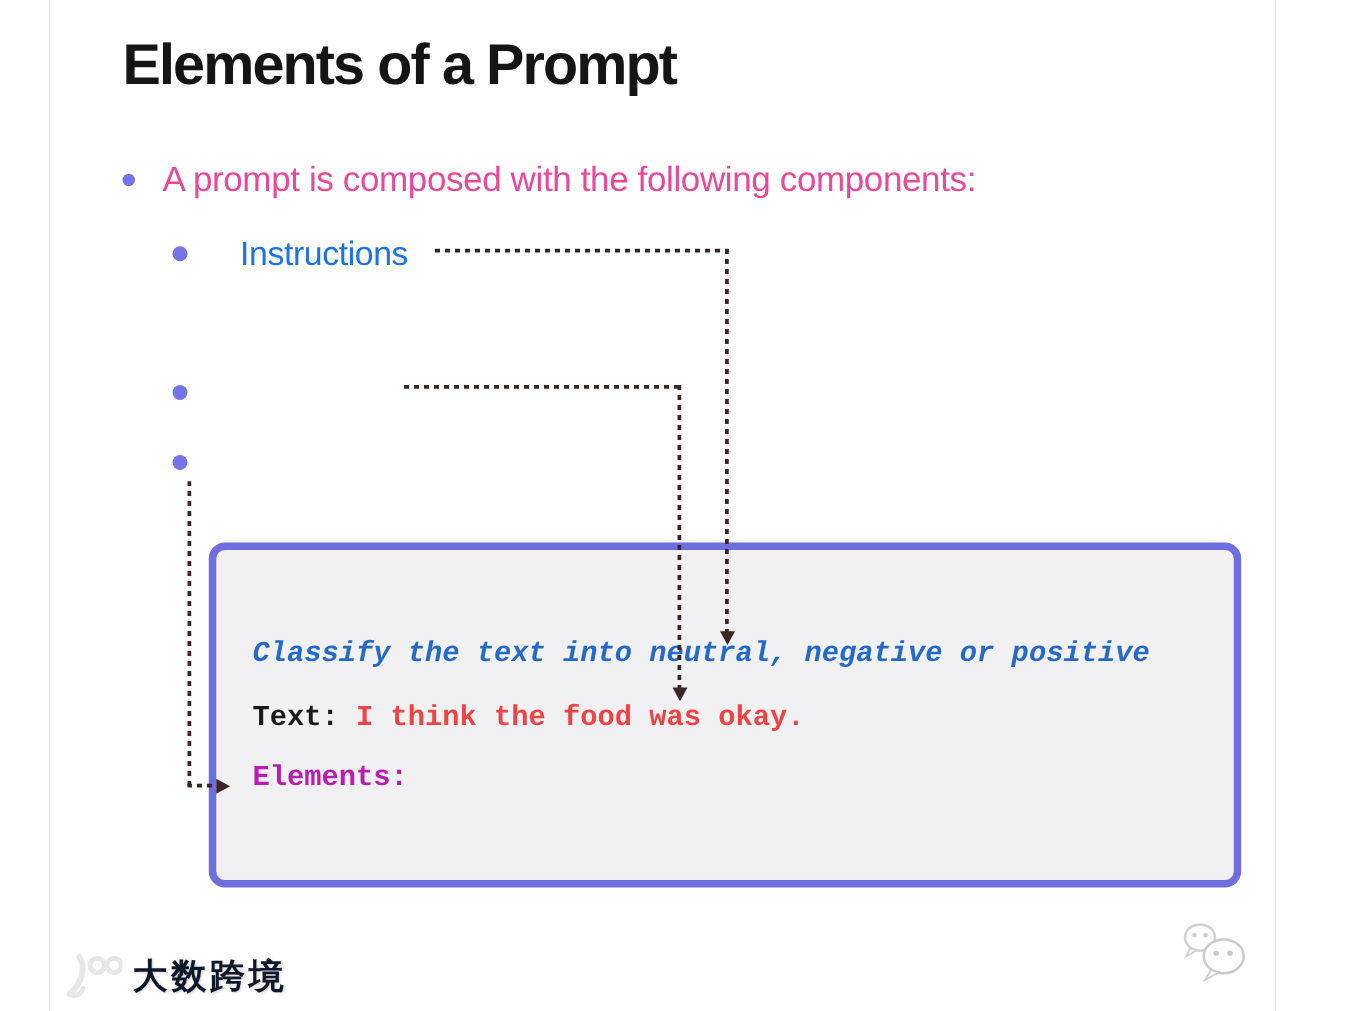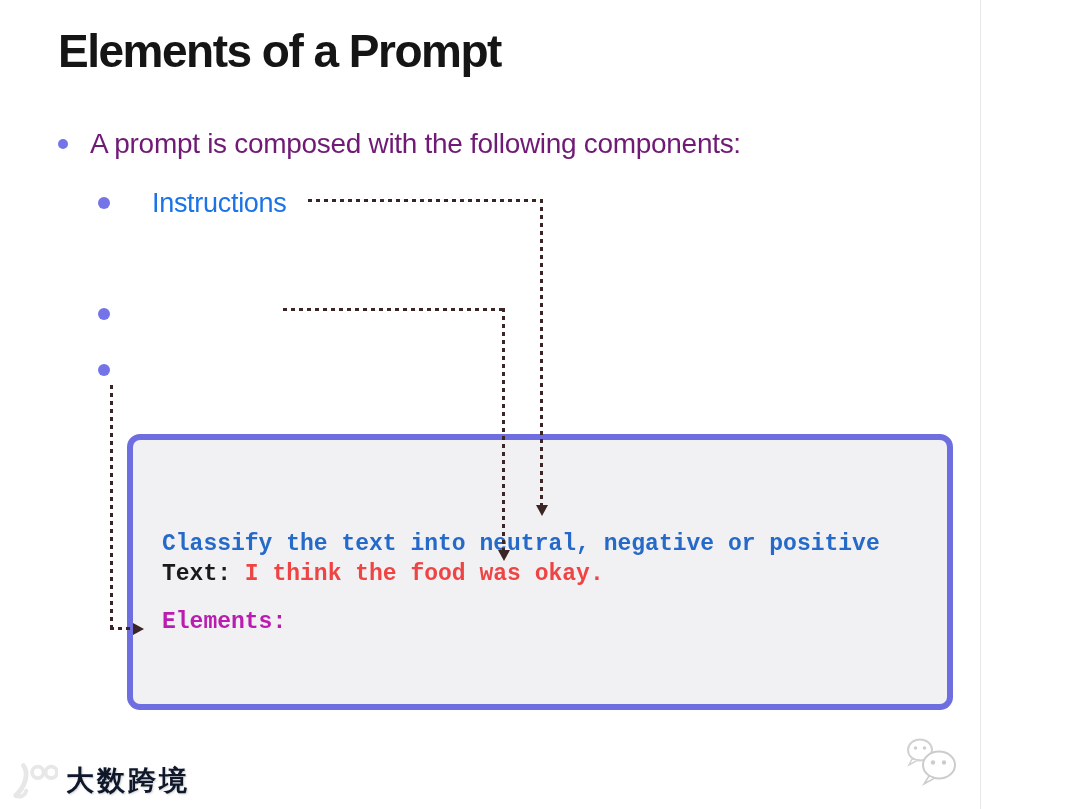--- a/index.html
+++ b/index.html
@@ -1,30 +1,31 @@
 <!DOCTYPE html>
 <html><head>
 <meta charset="utf-8">
 <style>
   html,body{margin:0;padding:0;background:#fff;}
   #slide{
     position:relative;width:980px;height:809px;background:#ffffff;
     font-family:"Liberation Sans",sans-serif;overflow:hidden;
     outline:1px solid #e8e8e8;
+    margin-left:40px;
   }
   
   .title{
     position:absolute;left:58px;top:24px;
     font-size:46px;font-weight:bold;color:#151515;letter-spacing:-1.5px;
     white-space:nowrap;
   }
   
   .intro-row{position:absolute;left:58px;top:128px;display:flex;align-items:center;}
   .intro-dot{width:10px;height:10px;border-radius:50%;background:#7474e8;margin-right:22px;flex:none;}
-  .intro-text{font-size:28px;color:#701a75;white-space:nowrap;letter-spacing:-0.3px;}
+  .intro-text{font-size:28px;color:#ec4899;white-space:nowrap;letter-spacing:-0.3px;}
   
   .comp-row{position:absolute;left:98px;display:flex;align-items:center;height:34px;}
   .comp-dot{width:12px;height:12px;border-radius:50%;background:#7474e8;margin-right:18px;flex:none;}
   .comp-label{font-size:27px;white-space:nowrap;letter-spacing:-0.3px;}
   .c-instructions{color:#1a74e8;}
   .c-context{color:#6b6b6b;}
   .c-inputdata{color:#d49a22;}
   .c-output{color:#c520c5;}
   
   .dash-h{position:absolute;height:3px;z-index:5;
@@ -90,21 +91,21 @@
 
   <div class="dash-h" style="left:283px;top:308px;width:222px;"></div>
   <div class="dash-v" style="left:502px;top:308px;height:243px;"></div>
   <div class="arrow-down" style="left:498px;top:550px;"></div>
 
   <div class="dash-v" style="left:110px;top:385px;height:245px;"></div>
   <div class="dash-h" style="left:110px;top:627px;width:25px;"></div>
   <div class="arrow-right" style="left:133px;top:623px;"></div>
 
   <div class="example-box"></div>
-  <div class="code-line" style="top:530px;"><span class="code-blue">Classify the text into neutral, negative or positive</span></div>
+  <div class="code-line" style="top:509px;font-style:italic;"><span class="code-blue">Classify the text into neutral, negative or positive</span></div>
   <div class="code-line" style="top:560px;"><span class="code-black">Text: </span><span class="code-orange">I think the food was okay.</span></div>
   <div class="code-line" style="top:608px;"><span class="code-magenta">Elements:</span></div>
 
   <div class="wm-left">
     <svg width="50" height="42" viewBox="0 0 52 42">
       <path d="M16,5 C22,13 18,27 8,36" stroke="#e7e7e7" stroke-width="5" fill="none" stroke-linecap="round"></path>
       <path d="M8,36 C12,39 18,36 19,31" stroke="#e7e7e7" stroke-width="4" fill="none" stroke-linecap="round"></path>
       <circle cx="31" cy="12" r="6" stroke="#e7e7e7" stroke-width="4" fill="none"></circle>
       <circle cx="45" cy="12" r="6" stroke="#e7e7e7" stroke-width="4" fill="none"></circle>
     </svg>

